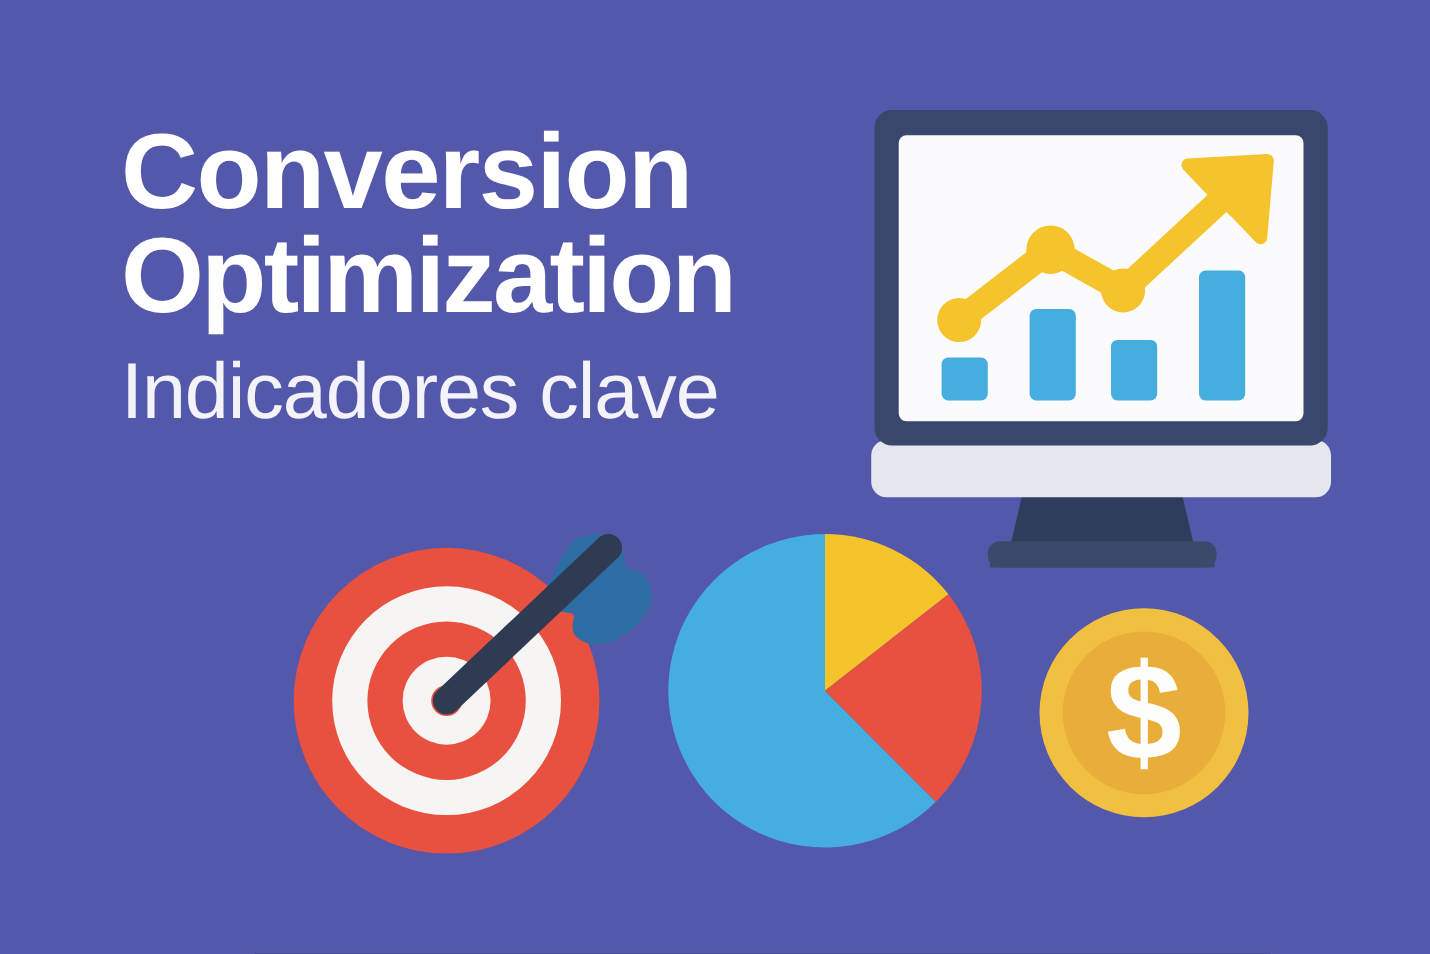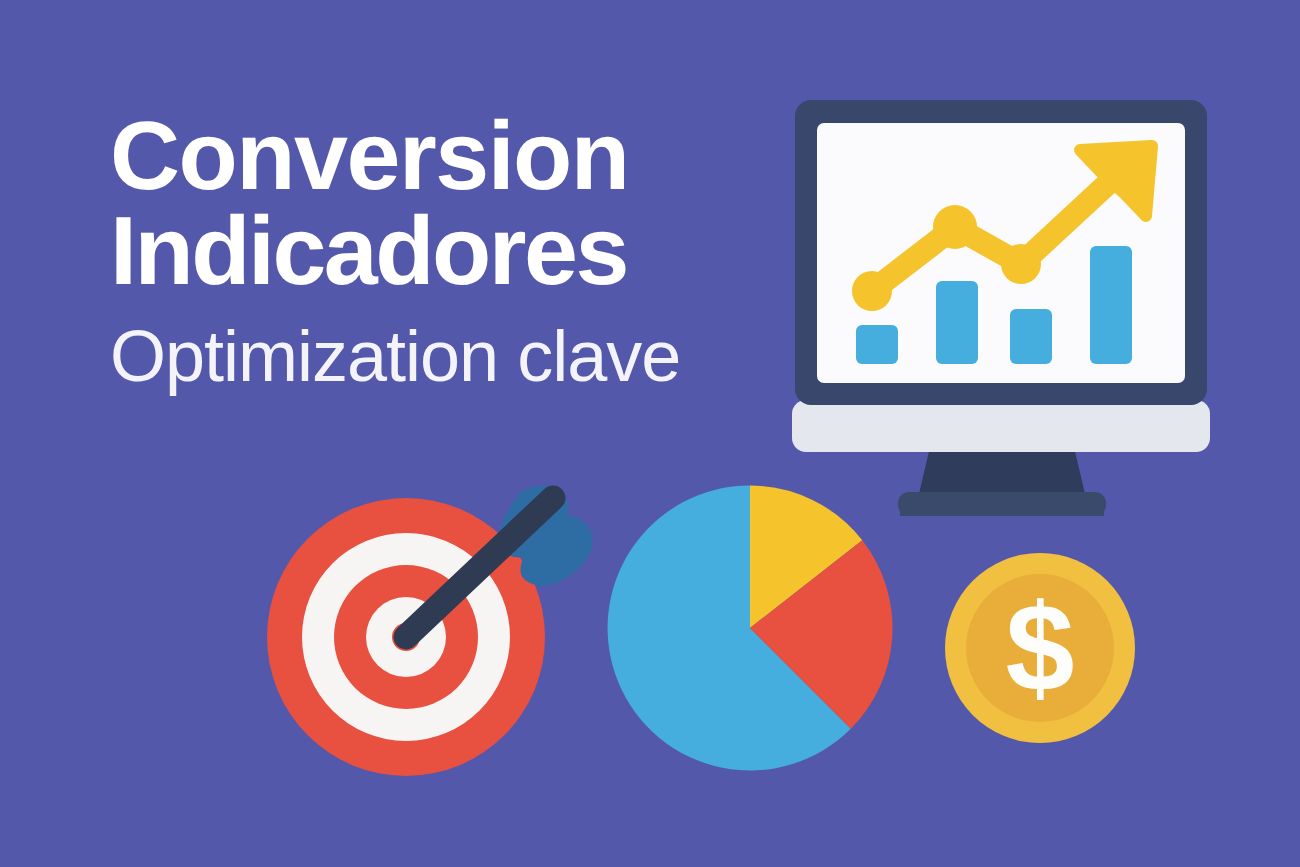--- a/index.html
+++ b/index.html
@@ -120,17 +120,17 @@
 
     <g>
       <circle cx="1040" cy="648" r="95" fill="#f2c040"></circle>
       <circle cx="1040" cy="648" r="74" fill="#e9ad3a"></circle>
       <text x="1040" y="648" fill="#fdfdfb" font-family="Liberation Sans, sans-serif" font-size="124" font-weight="bold" text-anchor="middle" dominant-baseline="central">$</text>
     </g>
   </svg>
 
   <div class="headline">
     <span class="title-line l1">Conversion</span>
-    <span class="title-line l2">Indicadores</span>
-    <span class="subtitle-line">Optimization clave</span>
+    <span class="title-line l2">Optimization</span>
+    <span class="subtitle-line">Indicadores clave</span>
   </div>
 
 </div>
 
 </body></html>

